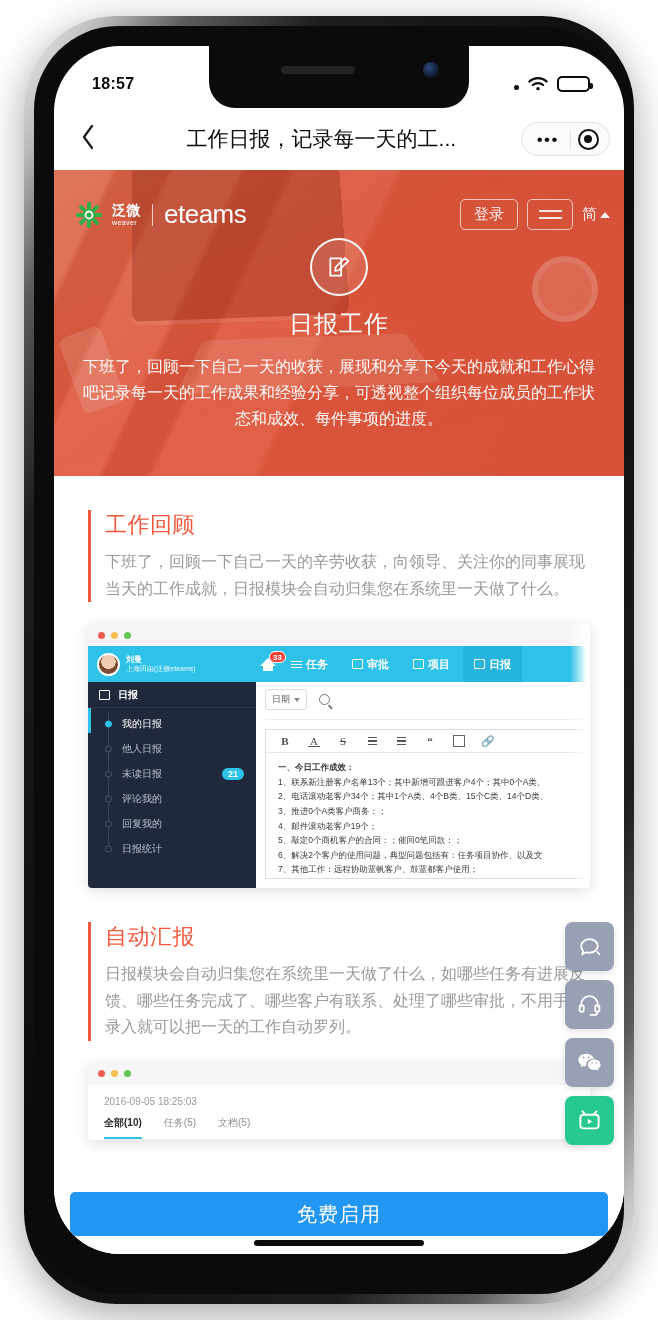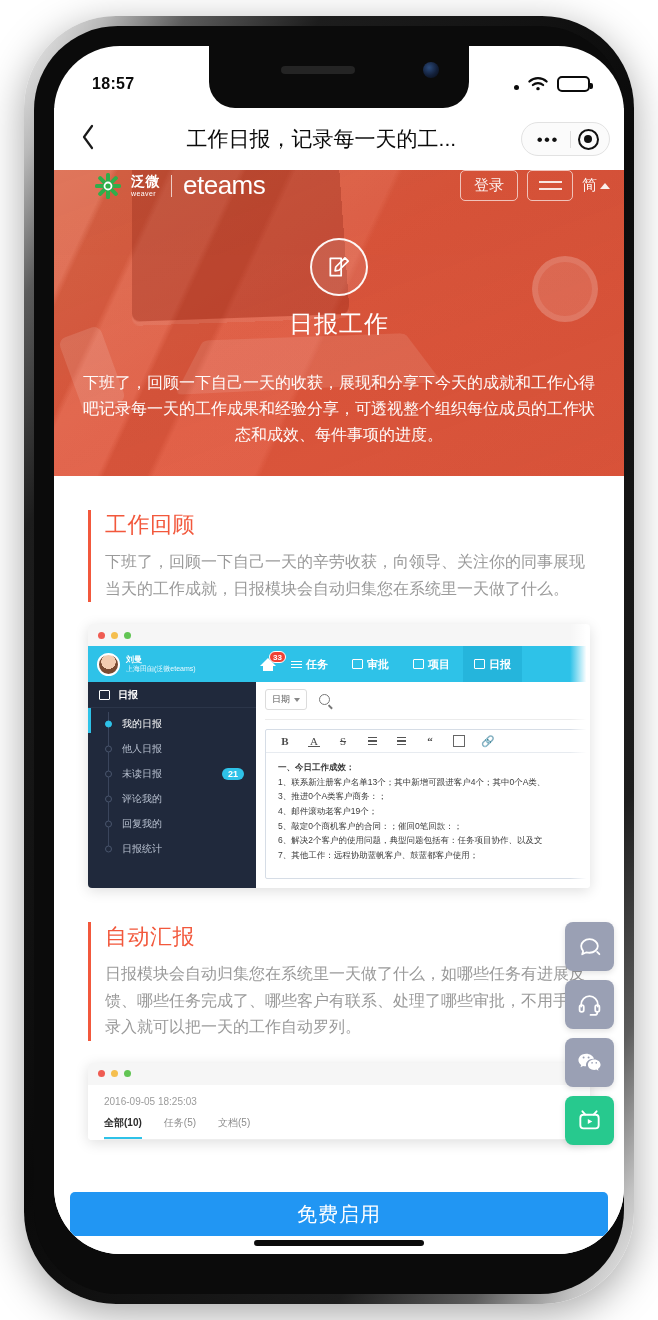--- a/index.html
+++ b/index.html
@@ -131,22 +131,22 @@
     position: absolute; right: 26px; top: 86px; width: 66px; height: 66px;
     border-radius: 50%; background: rgba(255,255,255,.13);
     border: 6px solid rgba(255,255,255,.10);
   }
   .hero-phone-obj {
     position: absolute; left: 16px; top: 160px; width: 44px; height: 80px;
     border-radius: 8px; background: rgba(255,255,255,.12); transform: rotate(-20deg);
   }
 
   .hero-top {
-    position: relative; z-index: 3; display: flex; align-items: flex-start;
-    height: 60px; padding: 0 14px 0 20px; margin-left: 19px;
+    position: relative; z-index: 3; display: flex; align-items: flex-end;
+    height: 60px; padding: 0 14px 0 20px;
   }
   .brand { display: flex; align-items: center; gap: 8px; flex: 1; }
   .brand-mark { width: 30px; height: 30px; position: relative; flex: none; }
   .brand-cn { display: flex; flex-direction: column; line-height: 1; }
   .brand-cn b { font-size: 14px; color: #fff; letter-spacing: .5px; }
   .brand-cn span { font-size: 7px; color: #fff; letter-spacing: .4px; margin-top: 2px; }
   .brand-div { width: 1px; height: 22px; background: rgba(255,255,255,.7); margin: 0 3px; }
   .brand-eteams { font-size: 26px; color: #fff; letter-spacing: -.5px; font-weight: 500; }
 
   .hero-actions { display: flex; align-items: center; gap: 9px; }
@@ -167,21 +167,21 @@
   .hero-body { position: relative; z-index: 3; text-align: center; padding: 8px 22px 0; }
   .hero-icon {
     width: 58px; height: 58px; margin: 0 auto; border-radius: 50%;
     border: 2px solid rgba(255,255,255,.95); display: flex;
     align-items: center; justify-content: center; background: rgba(255,255,255,.10);
   }
   .hero-icon svg { width: 26px; height: 26px; }
   .hero-title { color: #fff; font-size: 24px; margin-top: 12px; letter-spacing: 1px; }
   .hero-desc {
     color: rgba(255,255,255,.97); font-size: 16px; line-height: 1.62;
-    margin-top: 30px; text-align: center;
+    margin-top: 14px; text-align: center;
   }
 
   
   .section { padding: 34px 34px 0; }
   .sec-head { border-left: 3px solid #f2583c; padding-left: 14px; }
   .sec-title { color: #f2583c; font-size: 22px; letter-spacing: .5px; }
   .sec-desc { color: #9a9a9a; font-size: 16px; line-height: 1.66; margin-top: 9px; }
 
   .shot-wrap { padding: 22px 34px 0; }
   .shot {
@@ -535,20 +535,21 @@
                             <i></i>
                             <i></i>
                           </span>
                         <span class="et" style="font-family:'Liberation Serif',serif;font-weight:bold;">“</span>
                         <span class="et" style="border:1px solid #666;"></span>
                         <span class="et">🔗</span>
                       </div>
                       <div class="editor-text">
                         <div class="ln h">一、今日工作成效：</div>
                         <div class="ln">1、联系新注册客户名单13个；其中新增可跟进客户4个；其中0个A类、</div>
+                        <div class="ln">2、电话滚动老客户34个；其中1个A类、4个B类、15个C类、14个D类、</div>
                         <div class="ln">3、推进0个A类客户商务：；</div>
                         <div class="ln">4、邮件滚动老客户19个；</div>
                         <div class="ln">5、敲定0个商机客户的合同：；催回0笔回款：；</div>
                         <div class="ln">6、解决2个客户的使用问题，典型问题包括有：任务项目协作、以及文</div>
                         <div class="ln">7、其他工作：远程协助蓝帆客户、鼓蓝都客户使用；</div>
                       </div>
                     </div>
                   </div>
                 </div>
               </div>

